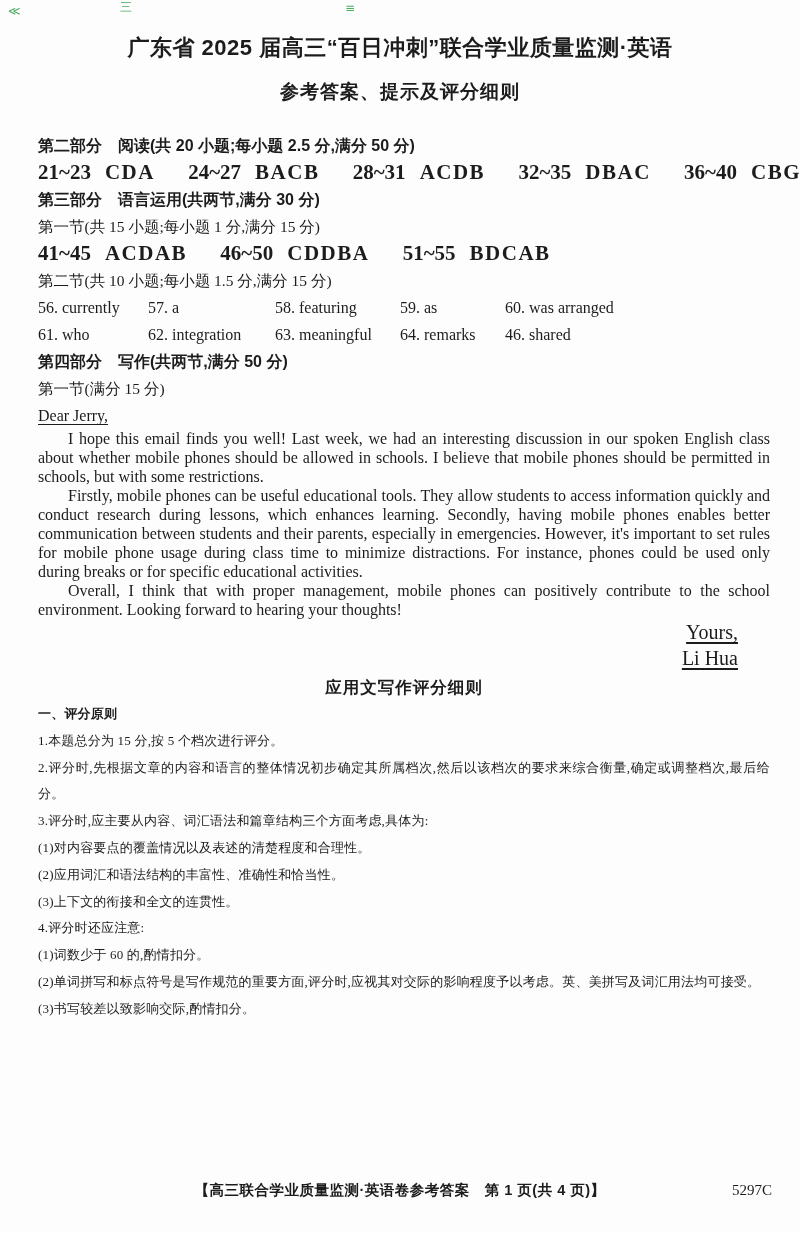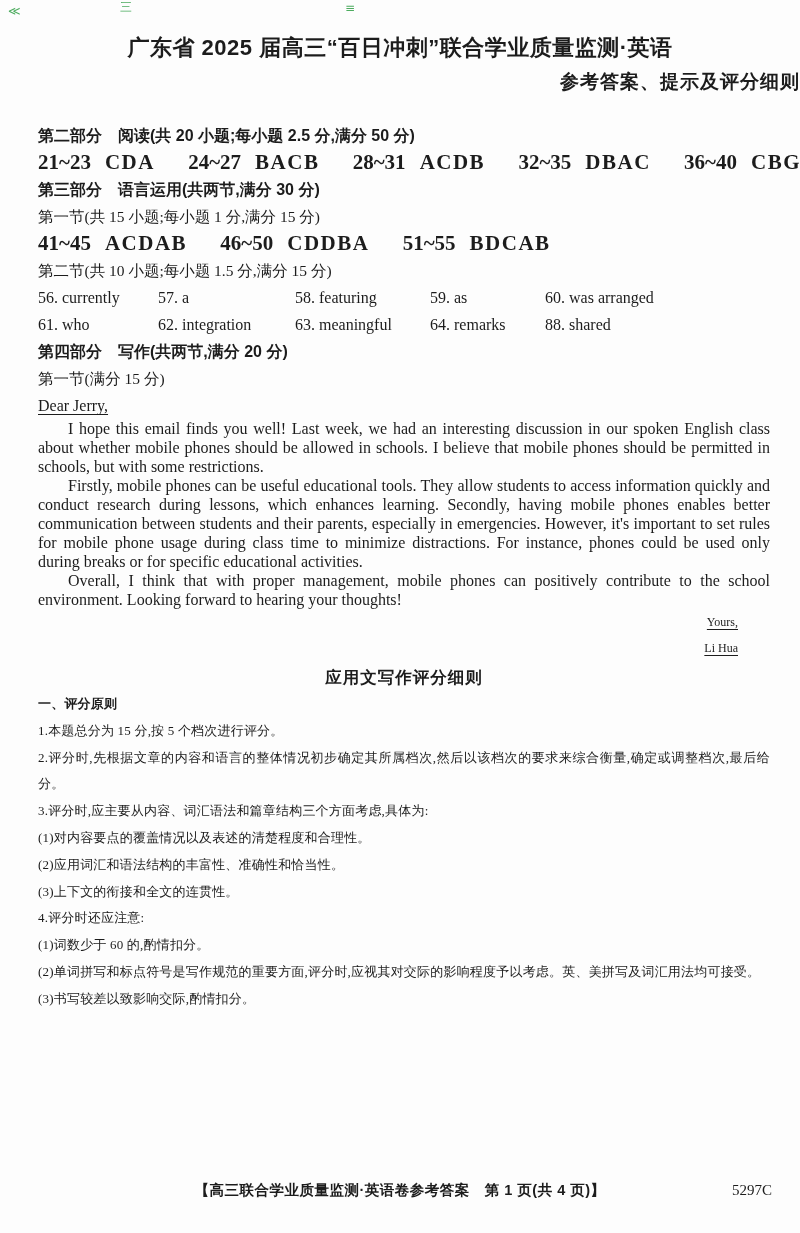--- a/index.html
+++ b/index.html
@@ -29,22 +29,22 @@
   .title {
     margin-top: 32px;
     text-align: center;
     font-family: "Liberation Sans", "DejaVu Sans", sans-serif;
     font-weight: bold;
     font-size: 22px;
     line-height: 32px;
     letter-spacing: 0.5px;
   }
   .subtitle {
-    margin-top: 4px;
-    text-align: right;
+    margin-top: 14px;
+    text-align: center;
     font-family: "Liberation Sans", "DejaVu Sans", sans-serif;
     font-weight: bold;
     font-size: 19px;
     line-height: 28px;
     letter-spacing: 1px;
   }
 
   .content {
     padding: 0 30px 0 38px;
   }
@@ -62,40 +62,39 @@
   }
   .ans-row { font-size: 21px; font-weight: bold; }
   .rng { margin-right: 14px; }
   .ltr { margin-right: 28px; letter-spacing: 1.5px; }
 
   .blank-grid {
     display: grid;
     grid-template-columns: 110px 127px 125px 105px auto;
     font-size: 16px;
     line-height: 27px;
-    gap: 10px;
   }
 
   .email p {
     font-size: 16px;
     line-height: 19px;
     text-align: justify;
     text-indent: 30px;
   }
   .salutation {
     font-size: 16px;
     line-height: 27px;
     text-decoration: underline;
     text-underline-offset: 3px;
     display: inline-block;
   }
   .sig-line {
     text-align: right;
     padding-right: 32px;
-    font-size: 12px;
+    font-size: 20px;
     line-height: 26px;
   }
   .sig-line span {
     text-decoration: underline;
     text-underline-offset: 3px;
   }
 
   .rubric-heading {
     text-align: center;
     font-family: "Liberation Sans", "DejaVu Sans", sans-serif;
@@ -176,24 +175,24 @@
         <span>57. a</span>
         <span>58. featuring</span>
         <span>59. as</span>
         <span>60. was arranged</span>
       </div>
       <div class="blank-grid">
         <span>61. who</span>
         <span>62. integration</span>
         <span>63. meaningful</span>
         <span>64. remarks</span>
-        <span>88. shared</span>
-      </div>
-
-      <div class="line heading">第四部分　写作(共两节,满分 20 分)</div>
+        <span>46. shared</span>
+      </div>
+
+      <div class="line heading">第四部分　写作(共两节,满分 50 分)</div>
       <div class="line">第一节(满分 15 分)</div>
     </div>
 
     <div class="email">
       <div class="line"><span class="salutation">Dear Jerry,</span></div>
       <p>I hope this email finds you well! Last week, we had an interesting discussion in our spoken English class about whether mobile phones should be allowed in schools. I believe that mobile phones should be permitted in schools, but with some restrictions.</p>
       <p>Firstly, mobile phones can be useful educational tools. They allow students to access information quickly and conduct research during lessons, which enhances learning. Secondly, having mobile phones enables better communication between students and their parents, especially in emergencies. However, it's important to set rules for mobile phone usage during class time to minimize distractions. For instance, phones could be used only during breaks or for specific educational activities.</p>
       <p>Overall, I think that with proper management, mobile phones can positively contribute to the school environment. Looking forward to hearing your thoughts!</p>
       <div class="sig-line"><span>Yours,</span></div>
       <div class="sig-line"><span>Li Hua</span></div>

